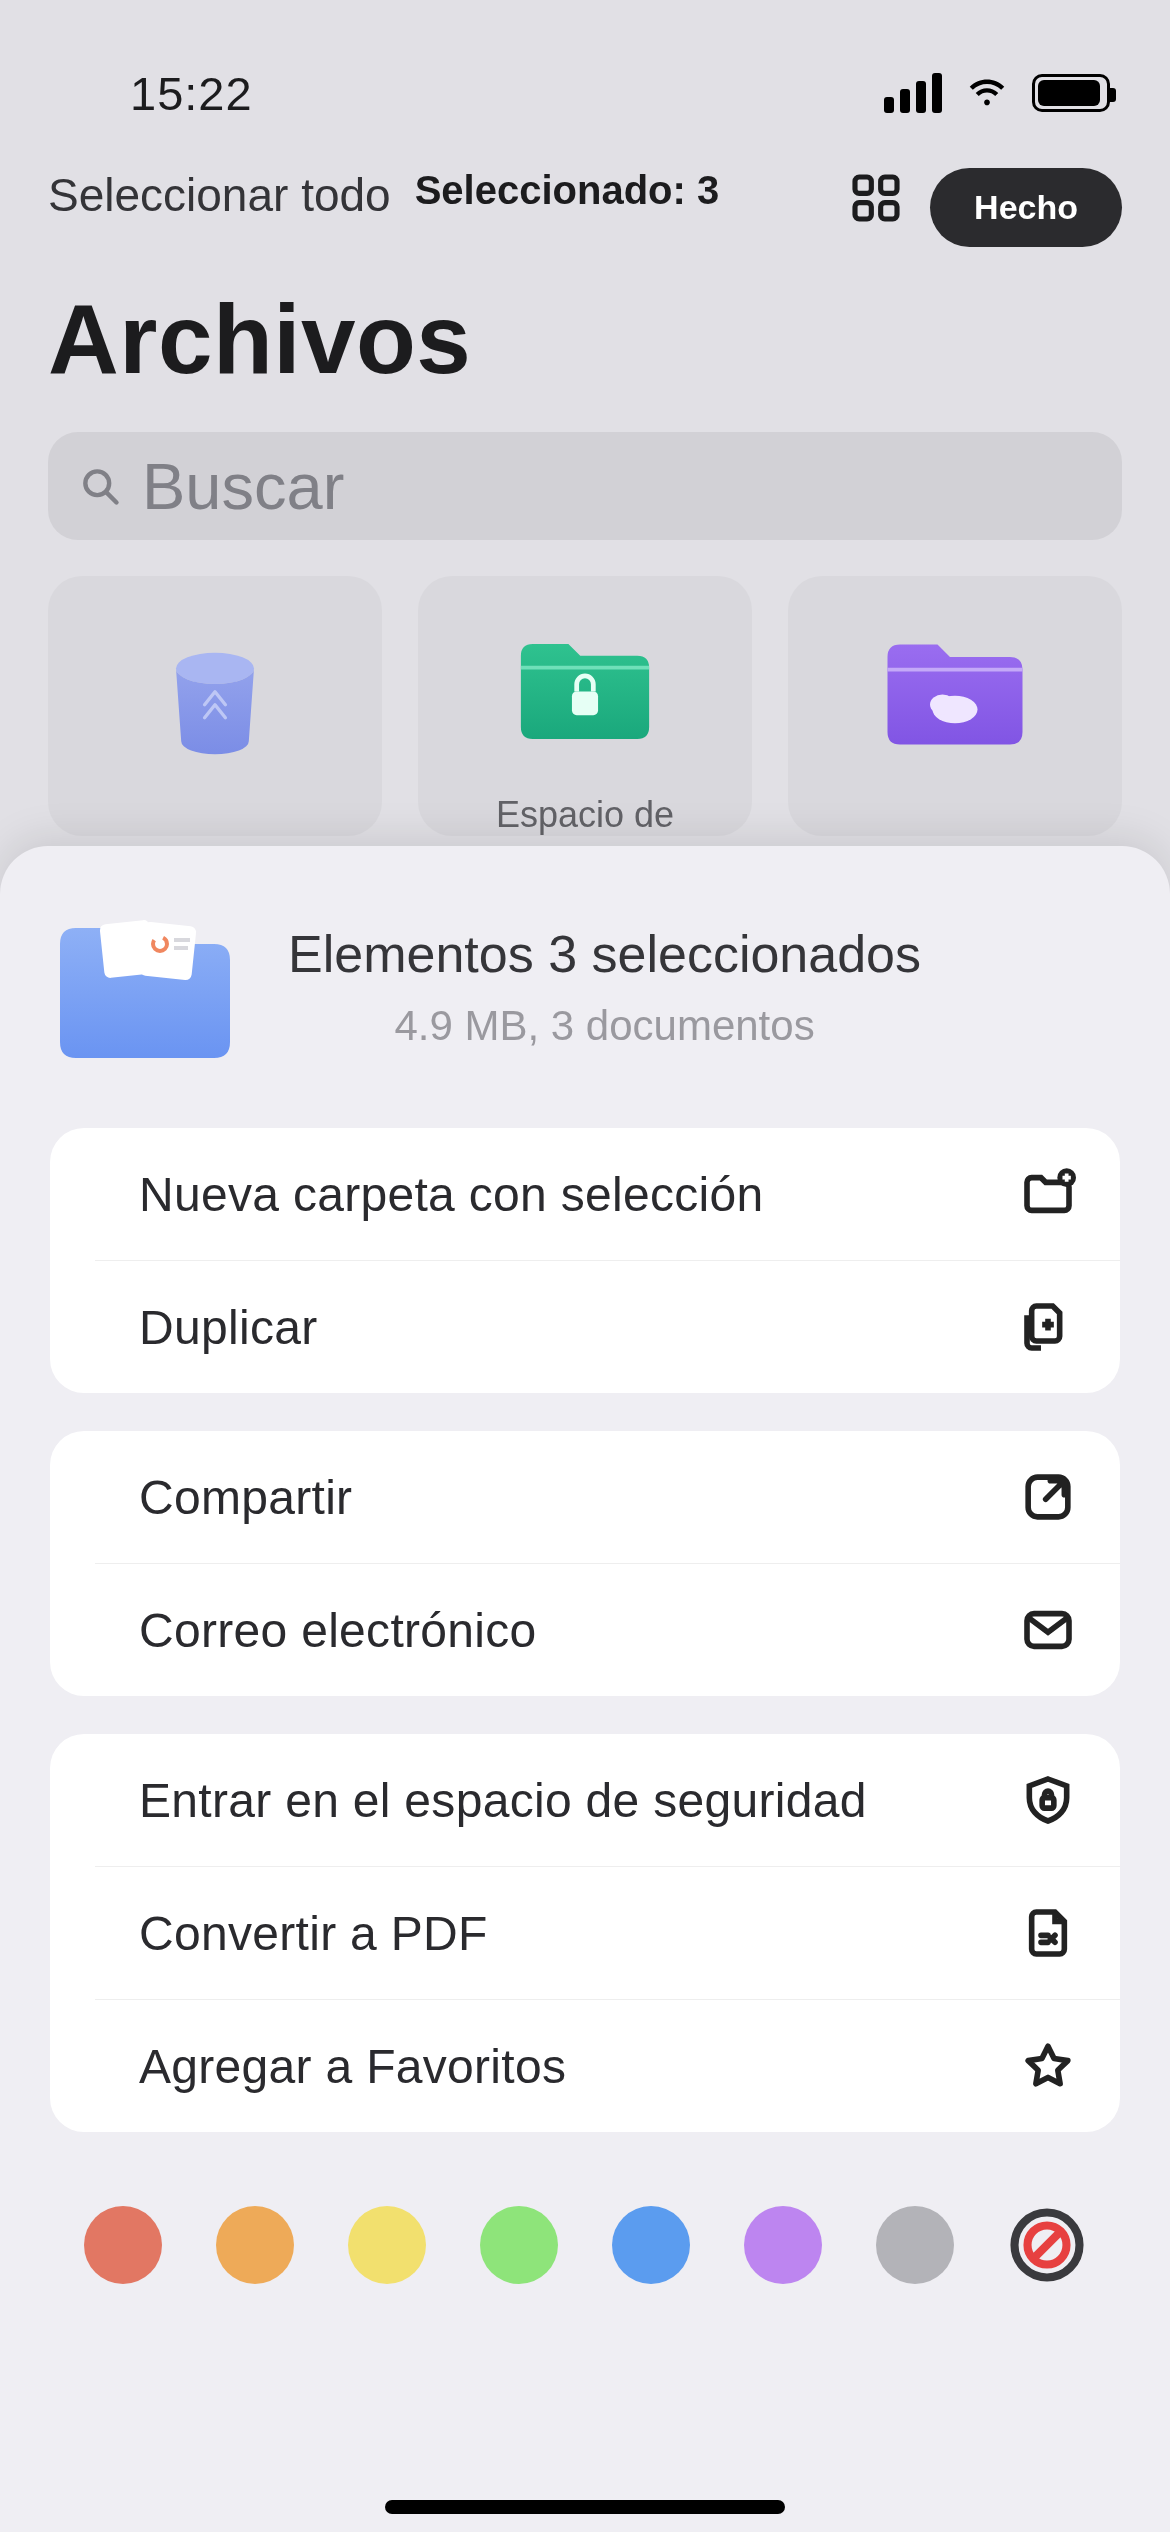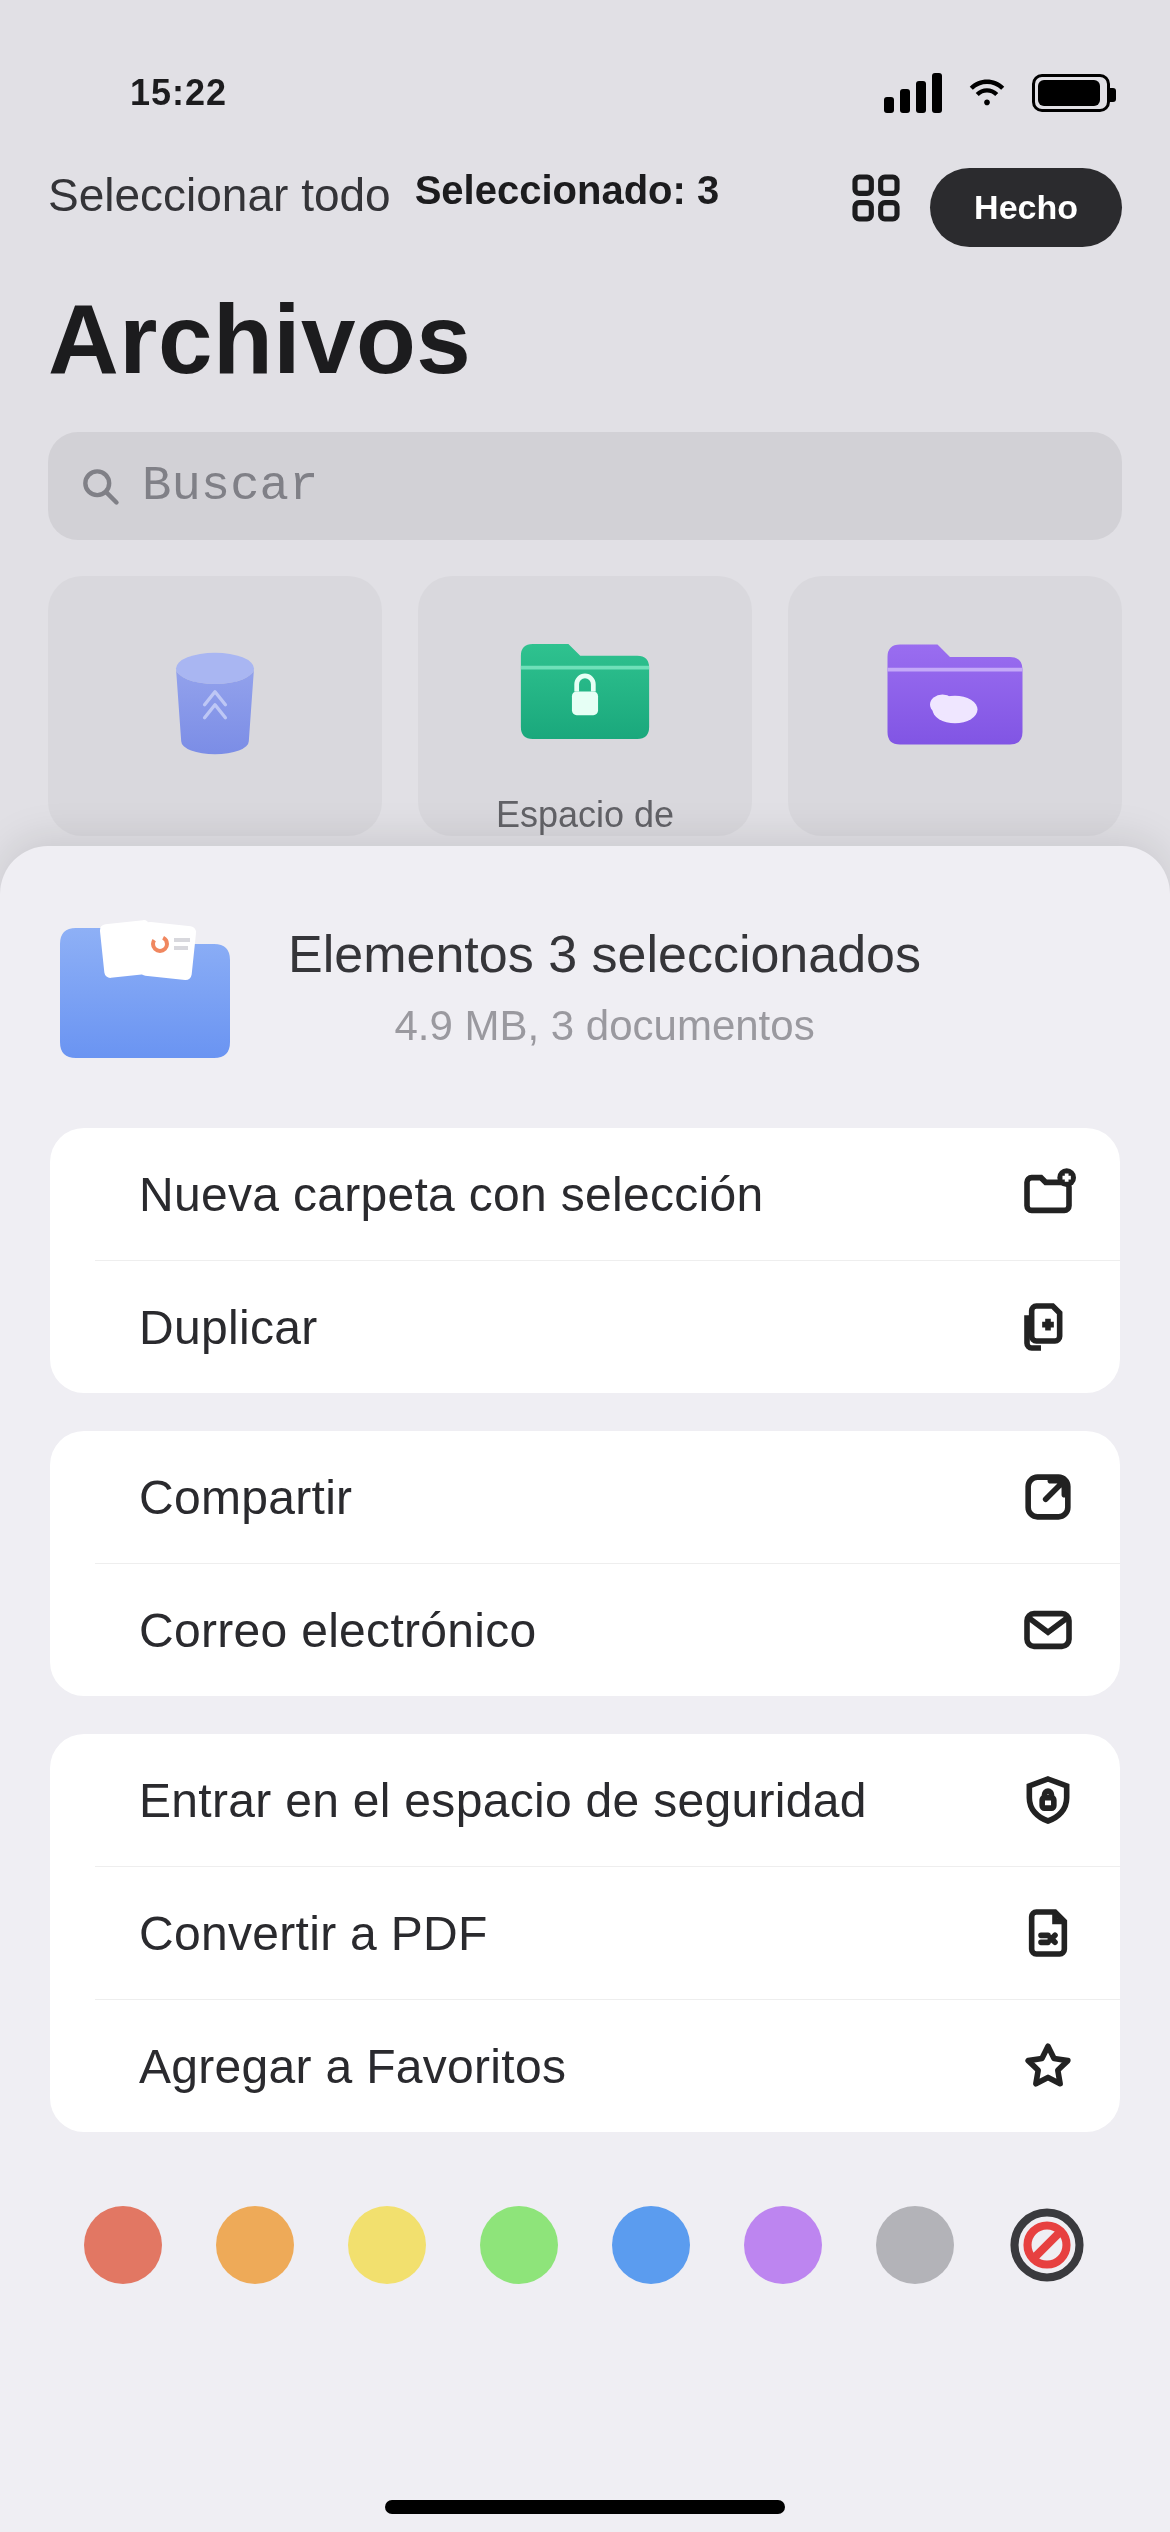--- a/index.html
+++ b/index.html
@@ -1,20 +1,20 @@
 <!DOCTYPE html>
 <html><head>
 <meta charset="utf-8">
 <style>
   * { box-sizing: border-box; margin: 0; padding: 0; }
   html, body { width: 1170px; height: 2532px; font-family: -apple-system, "Helvetica Neue", Arial, sans-serif; background: #e1e0e5; color: #1c1c1e; overflow: hidden; }
 
   
   .status-bar { display:flex; align-items:center; justify-content:space-between; padding: 36px 60px 0 60px; height:150px; }
-  .status-time { font-size:36px; font-weight:700; letter-spacing:1px; padding-left:70px; }
+  .status-time { font-size:47px; font-weight:400; letter-spacing:1px; padding-left:70px; }
   .status-right { display:flex; align-items:center; gap:22px; }
   .signal-bars { display:flex; align-items:flex-end; gap:6px; }
   .signal-bars span { width:10px; background:#000; border-radius:3px; display:block; }
   .signal-bars span:nth-child(1){height:16px;} .signal-bars span:nth-child(2){height:24px;}
   .signal-bars span:nth-child(3){height:32px;} .signal-bars span:nth-child(4){height:40px;}
   .wifi { font-size:44px; line-height:1; }
   .battery { width:78px; height:38px; border:3px solid #000; border-radius:10px; position:relative; }
   .battery::after { content:""; position:absolute; right:-9px; top:11px; width:6px; height:14px; background:#000; border-radius:0 3px 3px 0; }
   .battery-fill { position:absolute; left:3px; top:3px; bottom:3px; width:62px; background:#000; border-radius:6px; }
 
@@ -27,21 +27,21 @@
   .grid-btn svg { width:56px; height:56px; }
   .done-btn { background:#2b2b2e; color:#fff; font-size:34px; font-weight:600; padding:20px 44px; border-radius:48px; }
 
   
   .page-title { font-size:98px; font-weight:800; padding: 36px 48px 24px 48px; letter-spacing:0.5px; }
 
   
   .search-wrap { padding: 12px 48px 36px 48px; }
   .search { background:#d2d1d6; border-radius:30px; height:108px; display:flex; align-items:center; gap:20px; padding:0 30px; }
   .search svg { width:44px; height:44px; stroke:#808087; }
-  .search input { border:none; background:transparent; font-size:49px; color:#0f172a; flex:1; outline:none;font-family:Liberation Mono, monospace; }
+  .search input { border:none; background:transparent; font-size:65px; color:#0f172a; flex:1; outline:none; }
   .search input::placeholder { color:#808087; }
 
   
   .tiles { display:flex; gap:36px; padding: 0 48px; }
   .tile { flex:1; height:260px; background:#d9d8dd; border-radius:34px; display:flex; flex-direction:column; align-items:center; justify-content:flex-start; padding-top:56px; }
   .tile .tile-caption { font-size:36px; color:#626267; margin-top:48px; max-width:80%; text-align:center; }
 
   
   .trash-ico { width:130px; height:130px; }
   .folder-ico { width:150px; height:120px; }

